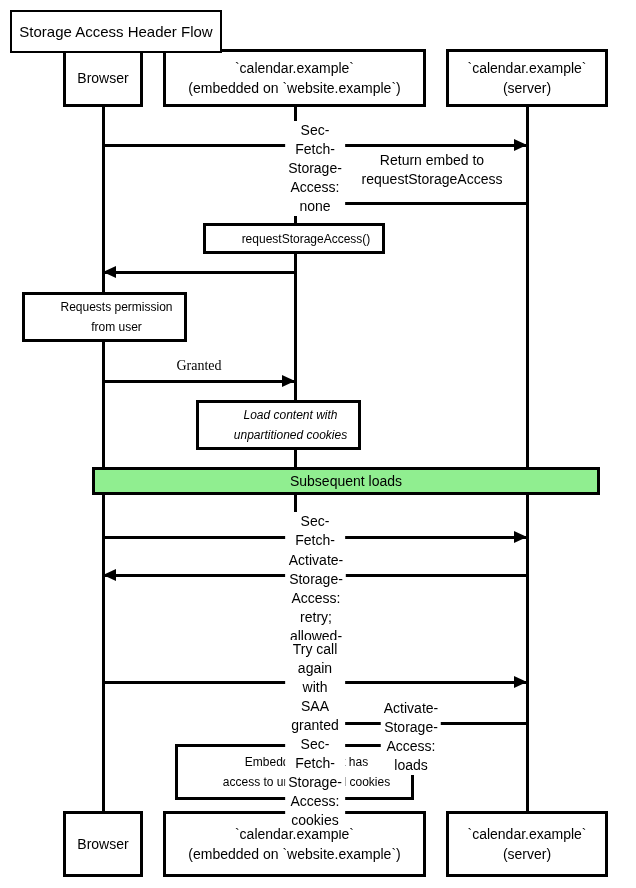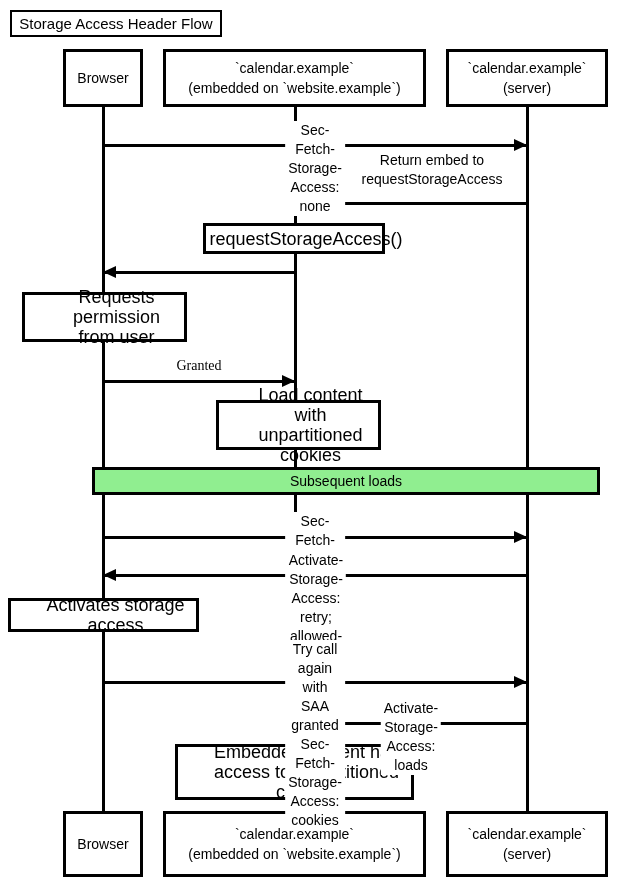--- a/index.html
+++ b/index.html
@@ -5,21 +5,21 @@
   html,body{margin:0;padding:0;background:#ffffff;}
   #canvas{
     position:relative;
     width:636px;height:888px;
     background:#ffffff;
     font-family:"Liberation Sans", sans-serif;
     color:#000;
     overflow:hidden;
   }
   .title-box{
-    position:absolute;left:10px;top:10px;width:212px;height:27px;
+    position:absolute;left:10px;top:10px;width:212px;height:43px;
     border:2px solid #000;background:#fff;
     display:flex;align-items:center;justify-content:center;
     font-size:15px;z-index:4;box-sizing:border-box;
   }
   .actor{
     position:absolute;height:58px;
     border:3px solid #000;background:#fff;
     display:flex;align-items:center;justify-content:center;
     text-align:center;font-size:14px;line-height:20px;
     white-space:pre-line;z-index:2;box-sizing:border-box;
@@ -36,21 +36,21 @@
     background:#fff;font-size:14px;line-height:19px;
     white-space:pre-line;text-align:center;padding:0 3px;z-index:3;
   }
   .head{position:absolute;width:0;height:0;z-index:2;
     border-top:6px solid transparent;border-bottom:6px solid transparent;}
   .head.r{border-left:13px solid #000;}
   .head.l{border-right:13px solid #000;}
   .note{
     position:absolute;border:3px solid #000;background:#fff;
     display:flex;align-items:center;justify-content:center;
-    text-align:center;font-size:18px;line-height:20px;
+    text-align:center;font-size:12px;line-height:20px;
     white-space:pre-line;z-index:2;box-sizing:border-box;padding-left:24px;
   }
   .band{
     position:absolute;left:92px;top:467px;width:508px;height:28px;
     background:#90ee90;border:3px solid #000;
     display:flex;align-items:center;justify-content:center;
     font-size:14px;z-index:2;box-sizing:border-box;
   }
 </style>
 </head>
@@ -92,38 +92,37 @@
 
   <div class="note" style="left:22px;top:292px;width:165px;height:50px;">Requests permission
 from user</div>
 
   <div class="msg">
     <div class="msg-label" style="left:199px;top:356px;font-family:Liberation Serif, serif;">Granted</div>
     <div class="msg-line" style="left:103px;top:380px;width:192px;"></div>
     <div class="head r" style="left:282px;top:375px;"></div>
   </div>
 
-  <div class="note" style="left:216px;top:400px;width:165px;height:50px;">Load content with
+  <div class="note" style="left:196px;top:400px;width:165px;height:50px;font-style:italic;">Load content with
 unpartitioned cookies</div>
 
   <div class="band">Subsequent loads</div>
 
   <div class="msg">
     <div class="msg-label" style="left:315px;top:512px;">Sec-Fetch-Storage-Access: inactive</div>
     <div class="msg-line" style="left:103px;top:536px;width:424px;"></div>
     <div class="head r" style="left:514px;top:531px;"></div>
   </div>
 
   <div class="msg">
     <div class="msg-label" style="left:316px;top:551px;">Activate-Storage-Access: retry; allowed-origin=*</div>
     <div class="msg-line" style="left:103px;top:574px;width:424px;"></div>
     <div class="head l" style="left:103px;top:569px;"></div>
   </div>
 
-  <div class="note" style="left:8px;top:598px;width:191px;height:34px;">Activates storage access</div>
 
   <div class="msg">
     <div class="msg-label" style="left:315px;top:640px;">Try call again with SAA granted
 Sec-Fetch-Storage-Access: cookies</div>
     <div class="msg-line" style="left:103px;top:681px;width:424px;"></div>
     <div class="head r" style="left:514px;top:676px;"></div>
   </div>
 
   <div class="msg">
     <div class="msg-label" style="left:411px;top:699px;">Activate-Storage-Access: loads</div>

